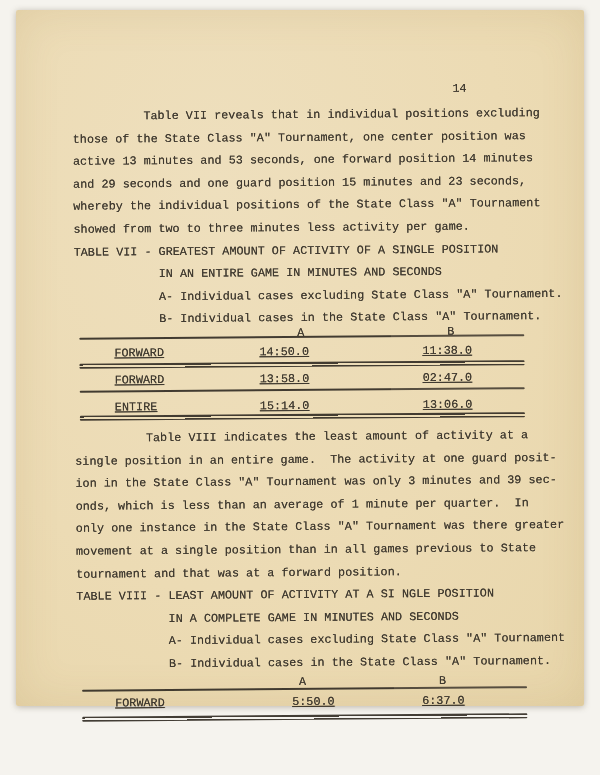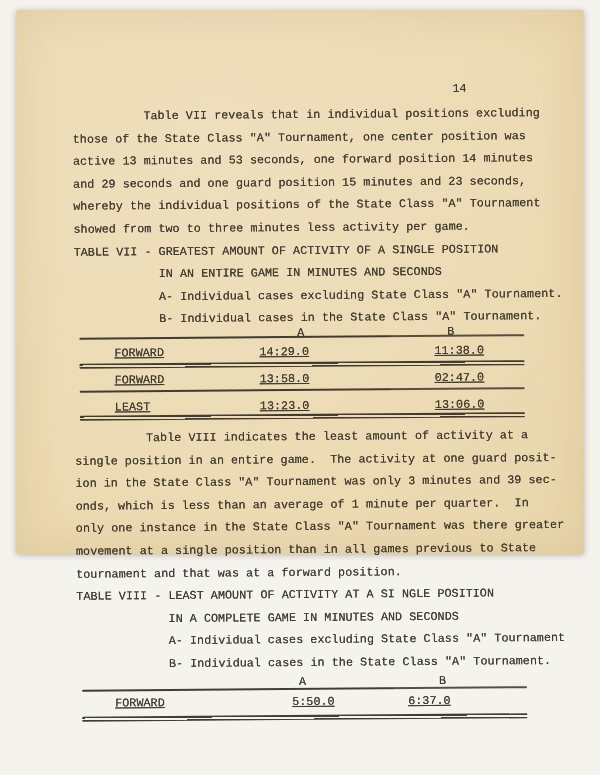--- a/index.html
+++ b/index.html
@@ -5,21 +5,21 @@
   :root{
     --paper:#ecdbb4; --backdrop:#f5f3ee; --ink:#3f392f; --rule:#332d25;
   }
   html,body{margin:0;padding:0;}
   body{
     width:600px;height:775px;overflow:hidden;
     background:var(--backdrop);
     font-family:"Liberation Mono","DejaVu Sans Mono",monospace;
   }
   .paper{
-    position:absolute;left:16px;top:10px;width:568px;height:544px;
+    position:absolute;left:16px;top:10px;width:568px;height:696px;
     background:radial-gradient(ellipse at 35% 25%, #eedfbd 0%, var(--paper) 55%, #e8d6ab 100%);
     box-shadow:0 1px 6px rgba(80,70,50,.35), inset 0 0 45px rgba(150,110,50,.14);
     border-radius:2px;
   }
   .content{
     position:absolute;left:-16px;top:-10px;width:600px;height:775px;
     transform:rotate(-0.45deg);transform-origin:50% 55%;
     color:var(--ink);
     font-size:11.8px;
     text-shadow:0 0 0.6px rgba(63,57,47,.85);
@@ -33,22 +33,22 @@
   .t7h{top:322px;}
   .t8h{top:671px;}
   .thead span{position:absolute;top:0;}
   .t7h .colA{left:223px;} .t7h .colB{left:373px;}
   .t8h .colA{left:222px;} .t8h .colB{left:362px;}
   .trows{position:absolute;left:75px;width:460px;}
   .t7r{top:341px;}
   .t8r{top:691px;}
   .trow{position:relative;height:27px;line-height:22px;white-space:pre;}
   .trow .cell{position:absolute;top:0;text-decoration:underline;}
-  .t7r .cell-position{left:40px;} .t7r .cell-a{left:185px;} .t7r .cell-b{left:360px;}
-  .t8r .cell-position{left:38px;} .t8r .cell-a{left:215px;} .t8r .cell-b{left:331px;text-align:right;}
+  .t7r .cell-position{left:40px;} .t7r .cell-a{left:185px;} .t7r .cell-b{left:348px;}
+  .t8r .cell-position{left:38px;} .t8r .cell-a{left:215px;} .t8r .cell-b{left:345px;text-align:right;}
   .rule{
     position:absolute;left:80px;width:445px;height:2.2px;
     background:linear-gradient(90deg, var(--rule) 0 70%, #4a4236 70% 100%);
     border-radius:1px;opacity:.92;
   }
   .rule.double{
     height:5.4px;
     background:
       linear-gradient(180deg, var(--rule) 0 1.8px, rgba(0,0,0,0) 1.8px 3.6px, var(--rule) 3.6px 5.4px);
   }
@@ -80,23 +80,23 @@
       <span class="colA">A</span>
       <span class="colB">B</span>
     </div>
 
     <div class="rule r1"></div>
     <div class="rule double r2"></div>
     <div class="rule r3"></div>
     <div class="rule double r4"></div>
 
     <div class="trows t7r">
-        <div class="trow"><span class="cell cell-position">FORWARD</span><span class="cell cell-a">14:29.0</span><span class="cell cell-b">11:38.0</span></div>
+        <div class="trow"><span class="cell cell-position">FORWARD</span><span class="cell cell-a">14:50.0</span><span class="cell cell-b">11:38.0</span></div>
         <div class="trow"><span class="cell cell-position">FORWARD</span><span class="cell cell-a">13:58.0</span><span class="cell cell-b">02:47.0</span></div>
-        <div class="trow"><span class="cell cell-position">LEAST</span><span class="cell cell-a">13:23.0</span><span class="cell cell-b">13:06.0</span></div>
+        <div class="trow"><span class="cell cell-position">ENTIRE</span><span class="cell cell-a">15:14.0</span><span class="cell cell-b">13:06.0</span></div>
       </div>
 
     <div class="block b2">
         <div class="tline">          Table VIII indicates the least amount of activity at a</div>
         <div class="tline">single position in an entire game.  The activity at one guard posit-</div>
         <div class="tline">ion in the State Class "A" Tournament was only 3 minutes and 39 sec-</div>
         <div class="tline">onds, which is less than an average of 1 minute per quarter.  In</div>
         <div class="tline">only one instance in the State Class "A" Tournament was there greater</div>
         <div class="tline">movement at a single position than in all games previous to State</div>
         <div class="tline">tournament and that was at a forward position.</div>

